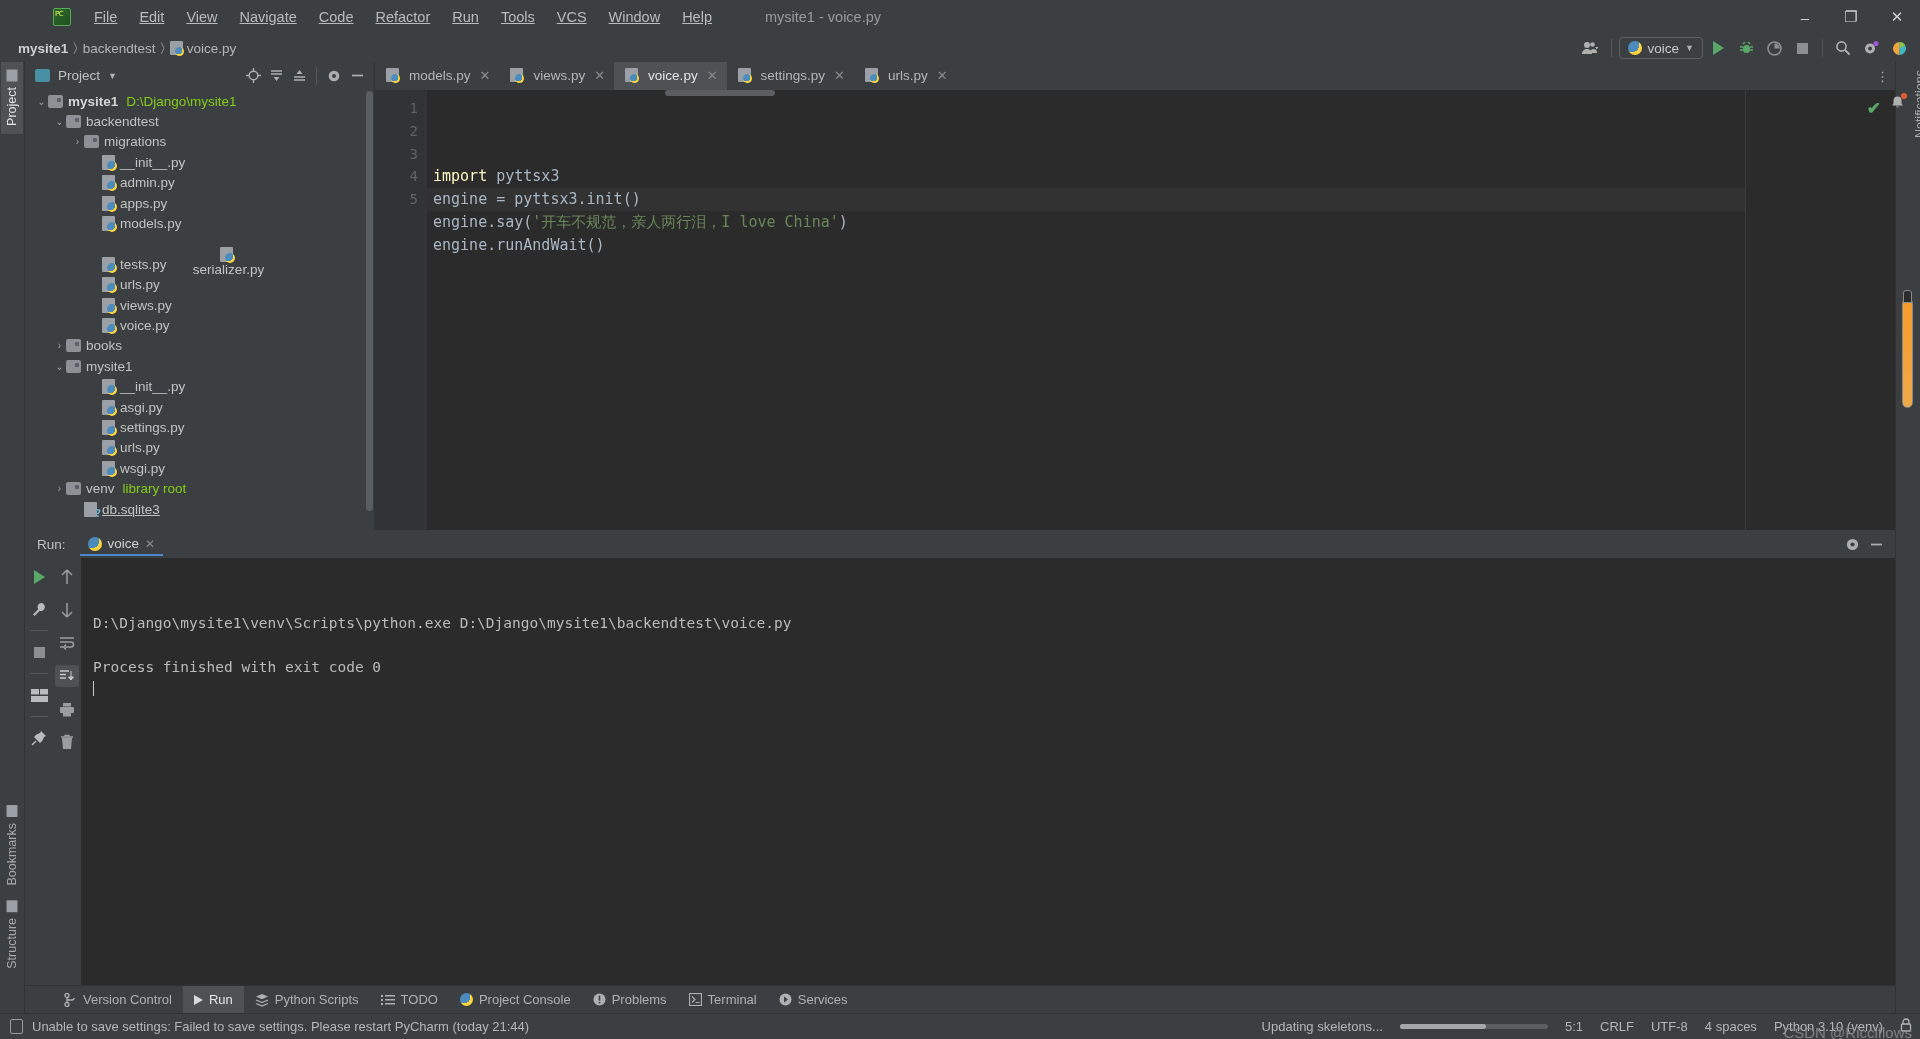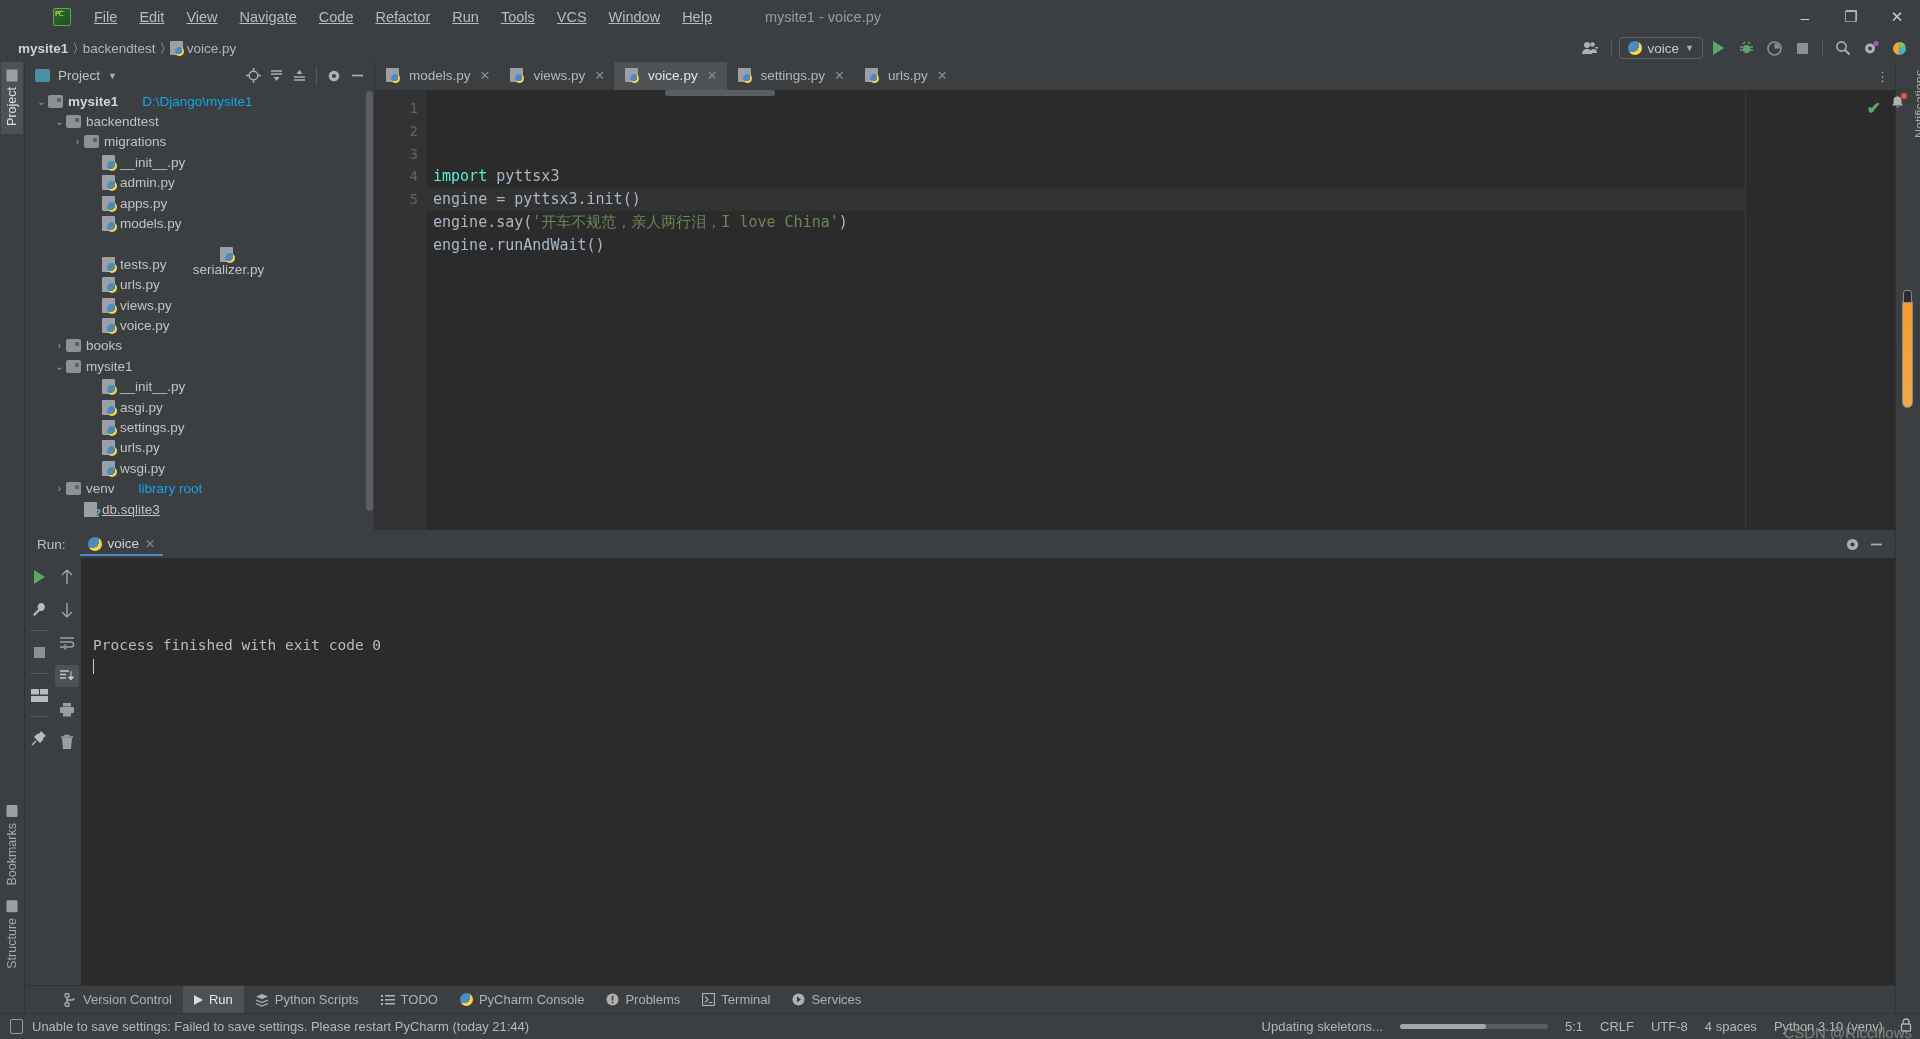--- a/index.html
+++ b/index.html
@@ -148,21 +148,21 @@
   }
   .fileico:before{
     content:""; position:absolute; right:-2px; bottom:-1px; width:10px; height:10px; border-radius:50%;
     background: radial-gradient(circle at 35% 35%, #4b8bbe 0 50%, #ffd43b 50% 100%);
   }
   .fileico.db:before{
     content:"?"; background:none; color:#6bb3d6; font-size:10px; font-weight:bold;
     right:-4px; bottom:-2px; width:auto;height:auto; font-family:"DejaVu Sans",sans-serif;
   }
   .node .lbl.bold { font-weight: bold; color: #d4d4d4; }
-  .node .sub { color: #0ea5e9; margin-left: 24px; }
+  .node .sub { color: #84cc16; margin-left: 8px; }
   .tree-scroll {
     position: absolute; right: 1px; top: 2px; width: 7px; height: 420px;
     background: #5a5e60; border-radius: 4px;
   }
 
   
   .editor-pane { flex: 1 1 auto; display: flex; flex-direction: column; min-width: 0; background: #2b2b2b; }
   .tabstrip {
     height: 28px; flex: 0 0 28px; background: #3c3f41; display: flex; align-items: stretch;
     position: relative;
@@ -180,21 +180,21 @@
   .code-area { flex: 1 1 auto; display: flex; position: relative; min-height: 0; background: #2b2b2b; }
   .gutter {
     width: 52px; flex: 0 0 52px; background: #313335; text-align: right; padding: 7px 9px 0 0;
     font-family: "DejaVu Sans Mono", monospace; font-size: 14px; color: #606366; line-height: 22.8px;
   }
   .code {
     flex: 1 1 auto; padding: 7px 0 0 6px; font-family: "DejaVu Sans Mono", monospace;
     font-size: 15px; line-height: 22.8px; color: #a9b7c6; white-space: pre; overflow: hidden;
     position: relative;
   }
-  .kw { color: #5eead4; }
+  .kw { color: #fef9c3; }
   .str { color: #6a8759; }
   .caretline { position: absolute; left: 0; right: 0; height: 22.8px; background: #323232; }
   .editor-right {
     width: 150px; flex: 0 0 150px; background: #2b2b2b; position: relative;
     border-left: 1px solid #3a3a3a;
   }
   .check-ok { position: absolute; right: 14px; top: 8px; color: #59a869; font-size: 17px; font-weight: bold; }
   .hscroll {
     position: absolute; top: 0px; left: 290px; width: 110px; height: 6px; background: #5a5e60; border-radius: 3px;
   }
@@ -720,21 +720,21 @@
             </div>
             <div class="rt-ico">
               <svg width="14" height="16" viewBox="0 0 14 16">
                   <path d="M2 4h10l-1 11H3z" fill="#9a9ea0"></path>
                   <path d="M1 3h12" stroke="#9a9ea0" stroke-width="1.6"></path>
                   <path d="M5 3V1.5h4V3" stroke="#9a9ea0" stroke-width="1.4" fill="none"></path>
                 </svg>
             </div>
           </div>
           <div class="console">
-            <div id="console-host"><div>&nbsp;</div><div>Process finished with exit code 0</div><div><span class="cursor-bar"></span></div></div>
+            <div id="console-host"><div>D:\Django\mysite1\venv\Scripts\python.exe D:\Django\mysite1\backendtest\voice.py</div><div>&nbsp;</div><div>Process finished with exit code 0</div><div><span class="cursor-bar"></span></div></div>
           </div>
         </div>
       </div>
 
       <div class="bottom-tabs">
         <div class="btab">
           <svg width="13" height="14" viewBox="0 0 13 14">
               <circle cx="3" cy="2.5" r="2" fill="none" stroke="#b0b0b0" stroke-width="1.3"></circle>
               <circle cx="3" cy="11.5" r="2" fill="none" stroke="#b0b0b0" stroke-width="1.3"></circle>
               <path d="M3 4.5v5" stroke="#b0b0b0" stroke-width="1.3"></path>
@@ -755,21 +755,21 @@
           <span>Python Scripts</span>
         </div>
         <div class="btab">
           <svg width="14" height="12" viewBox="0 0 14 12">
               <path d="M0 1h2v2H0zM4 1h10v1.6H4zM0 5h2v2H0zM4 5h10v1.6H4zM0 9h2v2H0zM4 9h10v1.6H4z" fill="#b0b0b0"></path>
             </svg>
           <span>TODO</span>
         </div>
         <div class="btab">
           <span class="pyglyph" style="width:13px;height:13px;flex:0 0 13px"></span>
-          <span>PyCharm Console</span>
+          <span>Project Console</span>
         </div>
         <div class="btab">
           <svg width="13" height="13" viewBox="0 0 13 13">
               <circle cx="6.5" cy="6.5" r="6" fill="#b0b0b0"></circle>
               <rect x="5.7" y="2.6" width="1.6" height="5" fill="#3c3f41"></rect>
               <rect x="5.7" y="8.7" width="1.6" height="1.7" fill="#3c3f41"></rect>
             </svg>
           <span>Problems</span>
         </div>
         <div class="btab">

